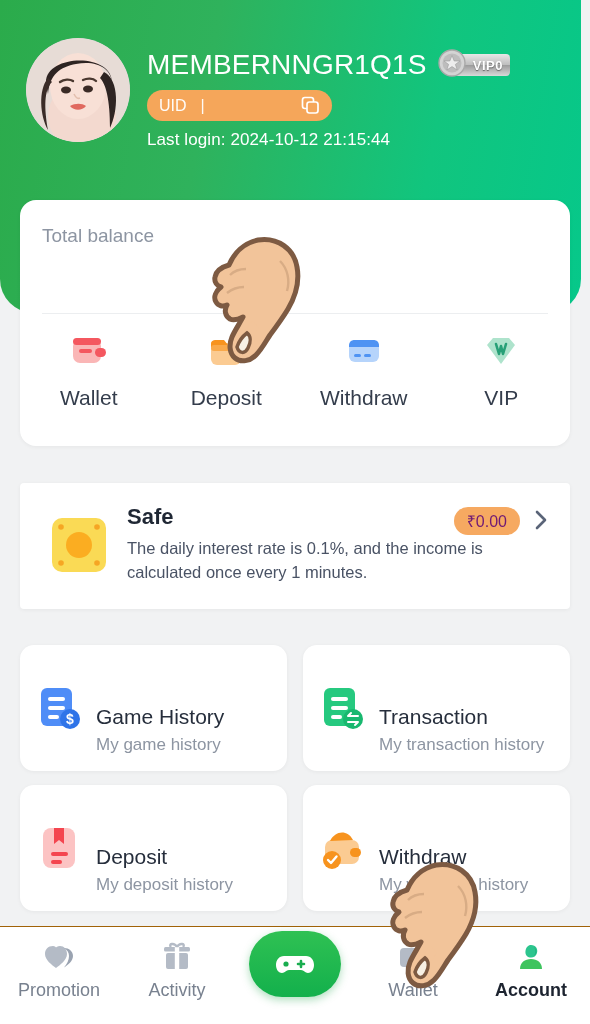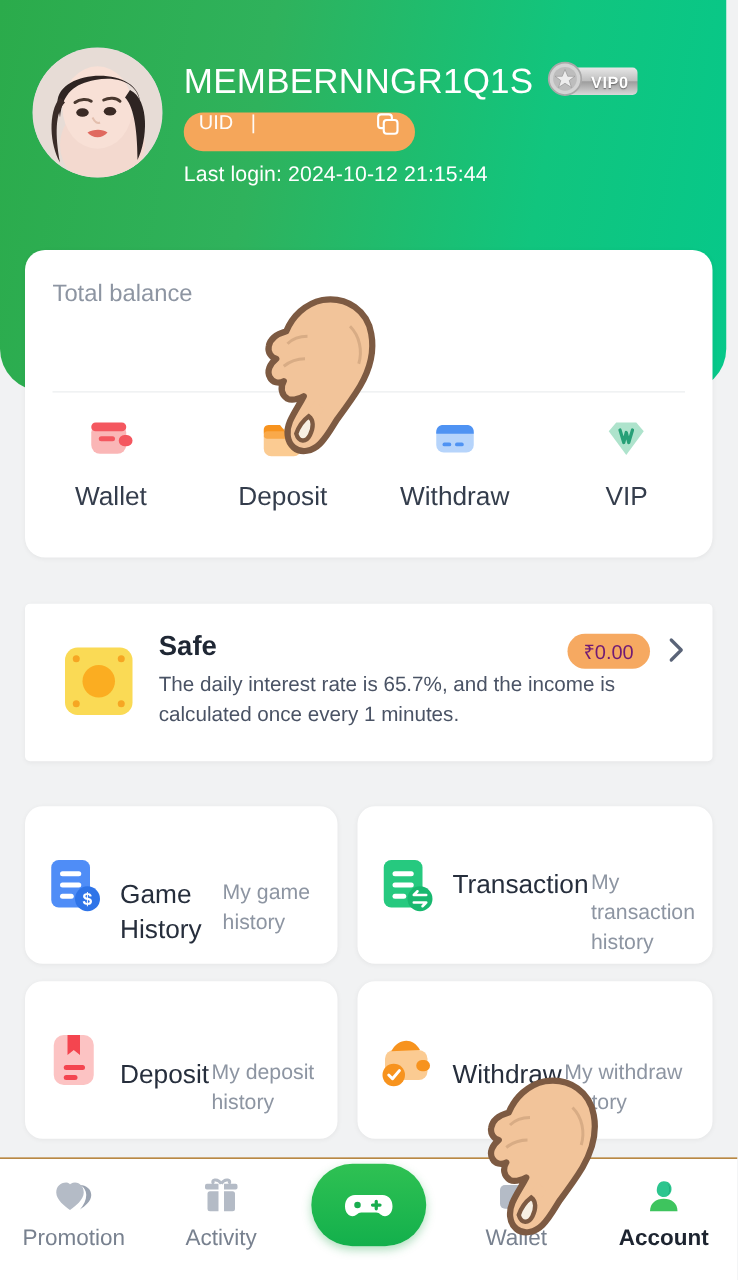--- a/index.html
+++ b/index.html
@@ -46,21 +46,21 @@
     color: #ffffff; font-size: 13px; font-weight: bold;
     text-shadow: 0 1px 1px rgba(90,90,90,.9);
     letter-spacing: .5px;
   }
   .vip-badge .medal { position: relative; z-index: 2; }
 
   .uid-pill {
     position: absolute; left: 147px; top: 90px;
     width: 185px; height: 31px;
     background: #f5a65a; border-radius: 16px;
-    display: flex; align-items: flex-start; padding: 0 12px;
+    display: flex; align-items: center; padding: 0 12px;
     color: #ffffff; font-size: 16px;
   }
   .uid-pill .uid-label { opacity: .97; }
   .uid-pill .uid-sep { margin-left: 14px; opacity: .95; }
   .uid-pill .copy-ico { margin-left: auto; display: flex; }
 
   .last-login {
     position: absolute; left: 147px; top: 130px;
     color: #ffffff; font-size: 17px; letter-spacing: .1px;
   }
@@ -130,21 +130,21 @@
     gap: 14px 16px;
   }
   .gcard {
     position: relative; height: 126px;
     background: #ffffff; border-radius: 14px;
     box-shadow: 0 1px 4px rgba(0,0,0,.05);
     display: flex; align-items: center; padding: 0 14px;
     cursor: pointer;
   }
   .gcard .gico { width: 52px; height: 52px; flex: 0 0 52px; margin-right: 10px; }
-  .gcard .gtxt { display: flex; flex-direction: row; gap: 2px; min-width: 0; margin-top: 44px; }
+  .gcard .gtxt { display: flex; flex-direction: column; gap: 2px; min-width: 0; margin-top: 44px; }
   .gcard .gtitle { color: #262e3c; font-size: 21px; line-height: 28px; }
   .gcard .gsub { color: #8d95a2; font-size: 17px; line-height: 24px; }
 
   
   .tabbar {
     position: absolute; left: 0; bottom: 0;
     width: 590px; height: 98px;
     background: #ffffff;
     border-top: 1px solid #a16207;
     display: flex; align-items: flex-start;
@@ -290,21 +290,21 @@
       <svg width="58" height="58" viewBox="0 0 58 58">
         <rect x="2" y="2" width="54" height="54" rx="10" fill="#fada55"></rect>
         <circle cx="29" cy="29" r="13" fill="#fbad21"></circle>
         <circle cx="11" cy="11" r="2.8" fill="#f6a623"></circle>
         <circle cx="47" cy="11" r="2.8" fill="#f6a623"></circle>
         <circle cx="11" cy="47" r="2.8" fill="#f6a623"></circle>
         <circle cx="47" cy="47" r="2.8" fill="#f6a623"></circle>
       </svg>
     </span>
     <div class="safe-title">Safe</div>
-    <div class="safe-desc">The daily interest rate is 65.7%, and the income is calculated once every 1 minutes.</div>
+    <div class="safe-desc">The daily interest rate is 0.1%, and the income is calculated once every 1 minutes.</div>
     <div class="safe-amount">₹0.00</div>
     <span class="safe-chev">
       <svg width="14" height="22" viewBox="0 0 14 22">
         <path d="M3 3 L11 11 L3 19" stroke="#5a6478" stroke-width="2.6" fill="none" stroke-linecap="round" stroke-linejoin="round"></path>
       </svg>
     </span>
   </div>
 
   <div class="grid">
 

